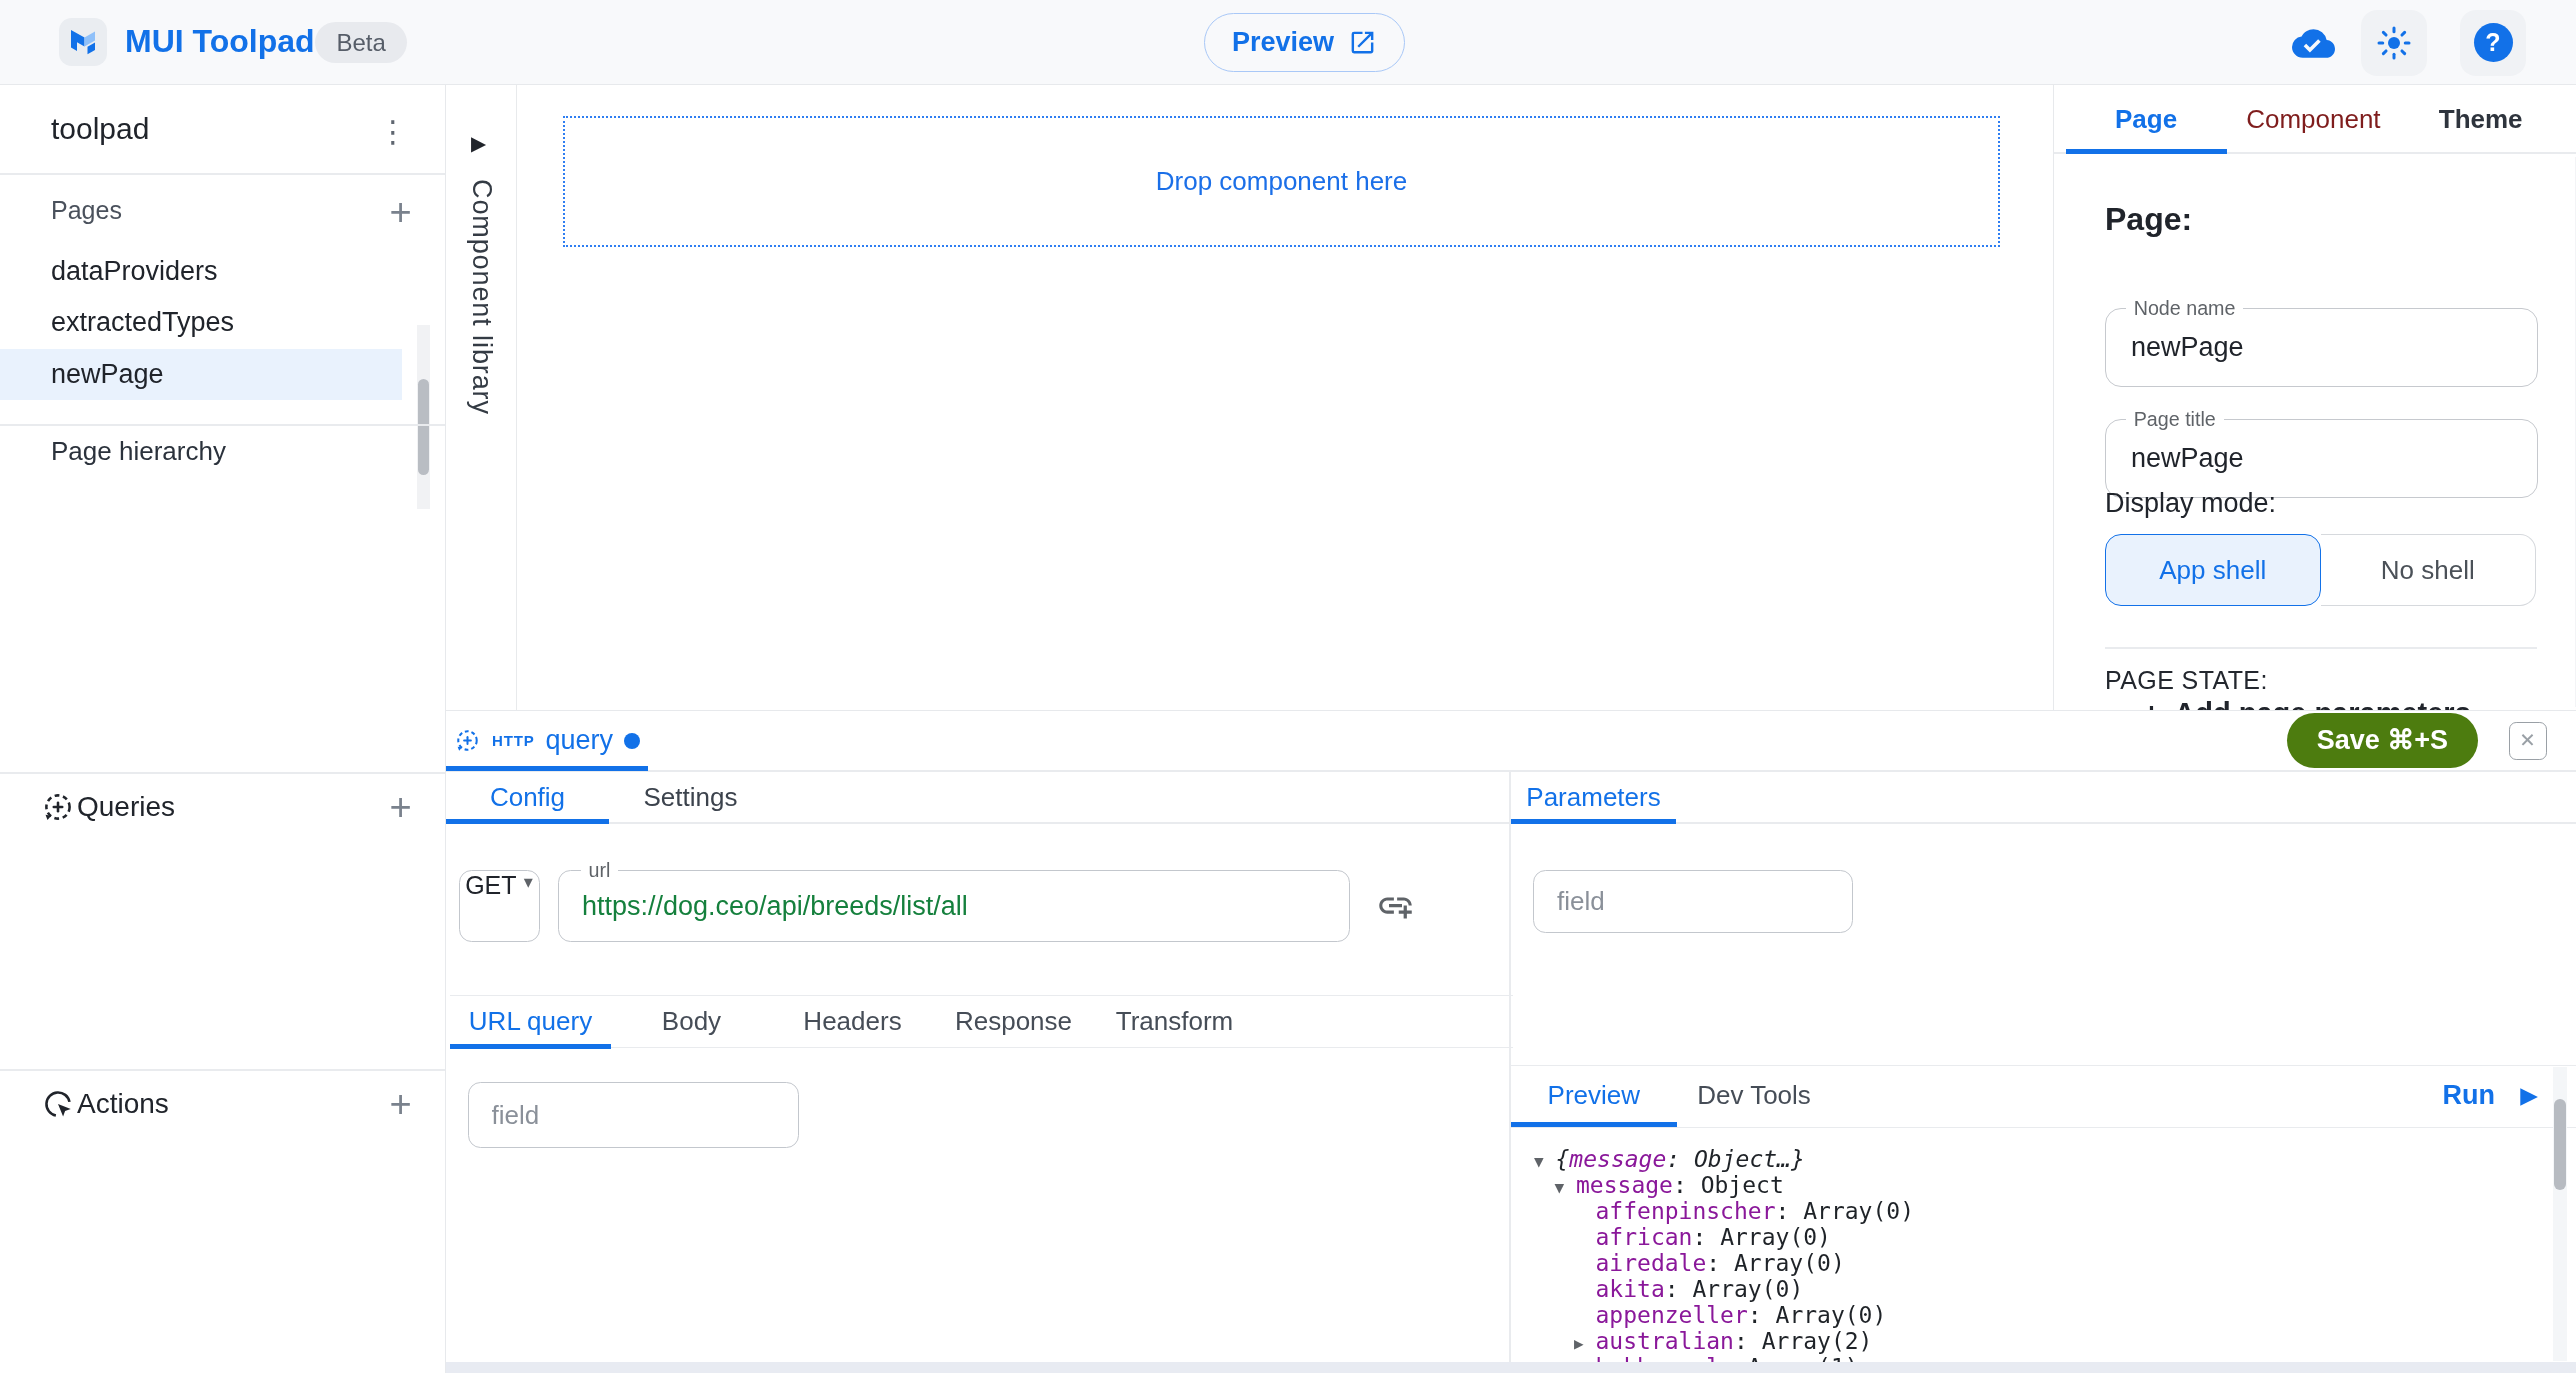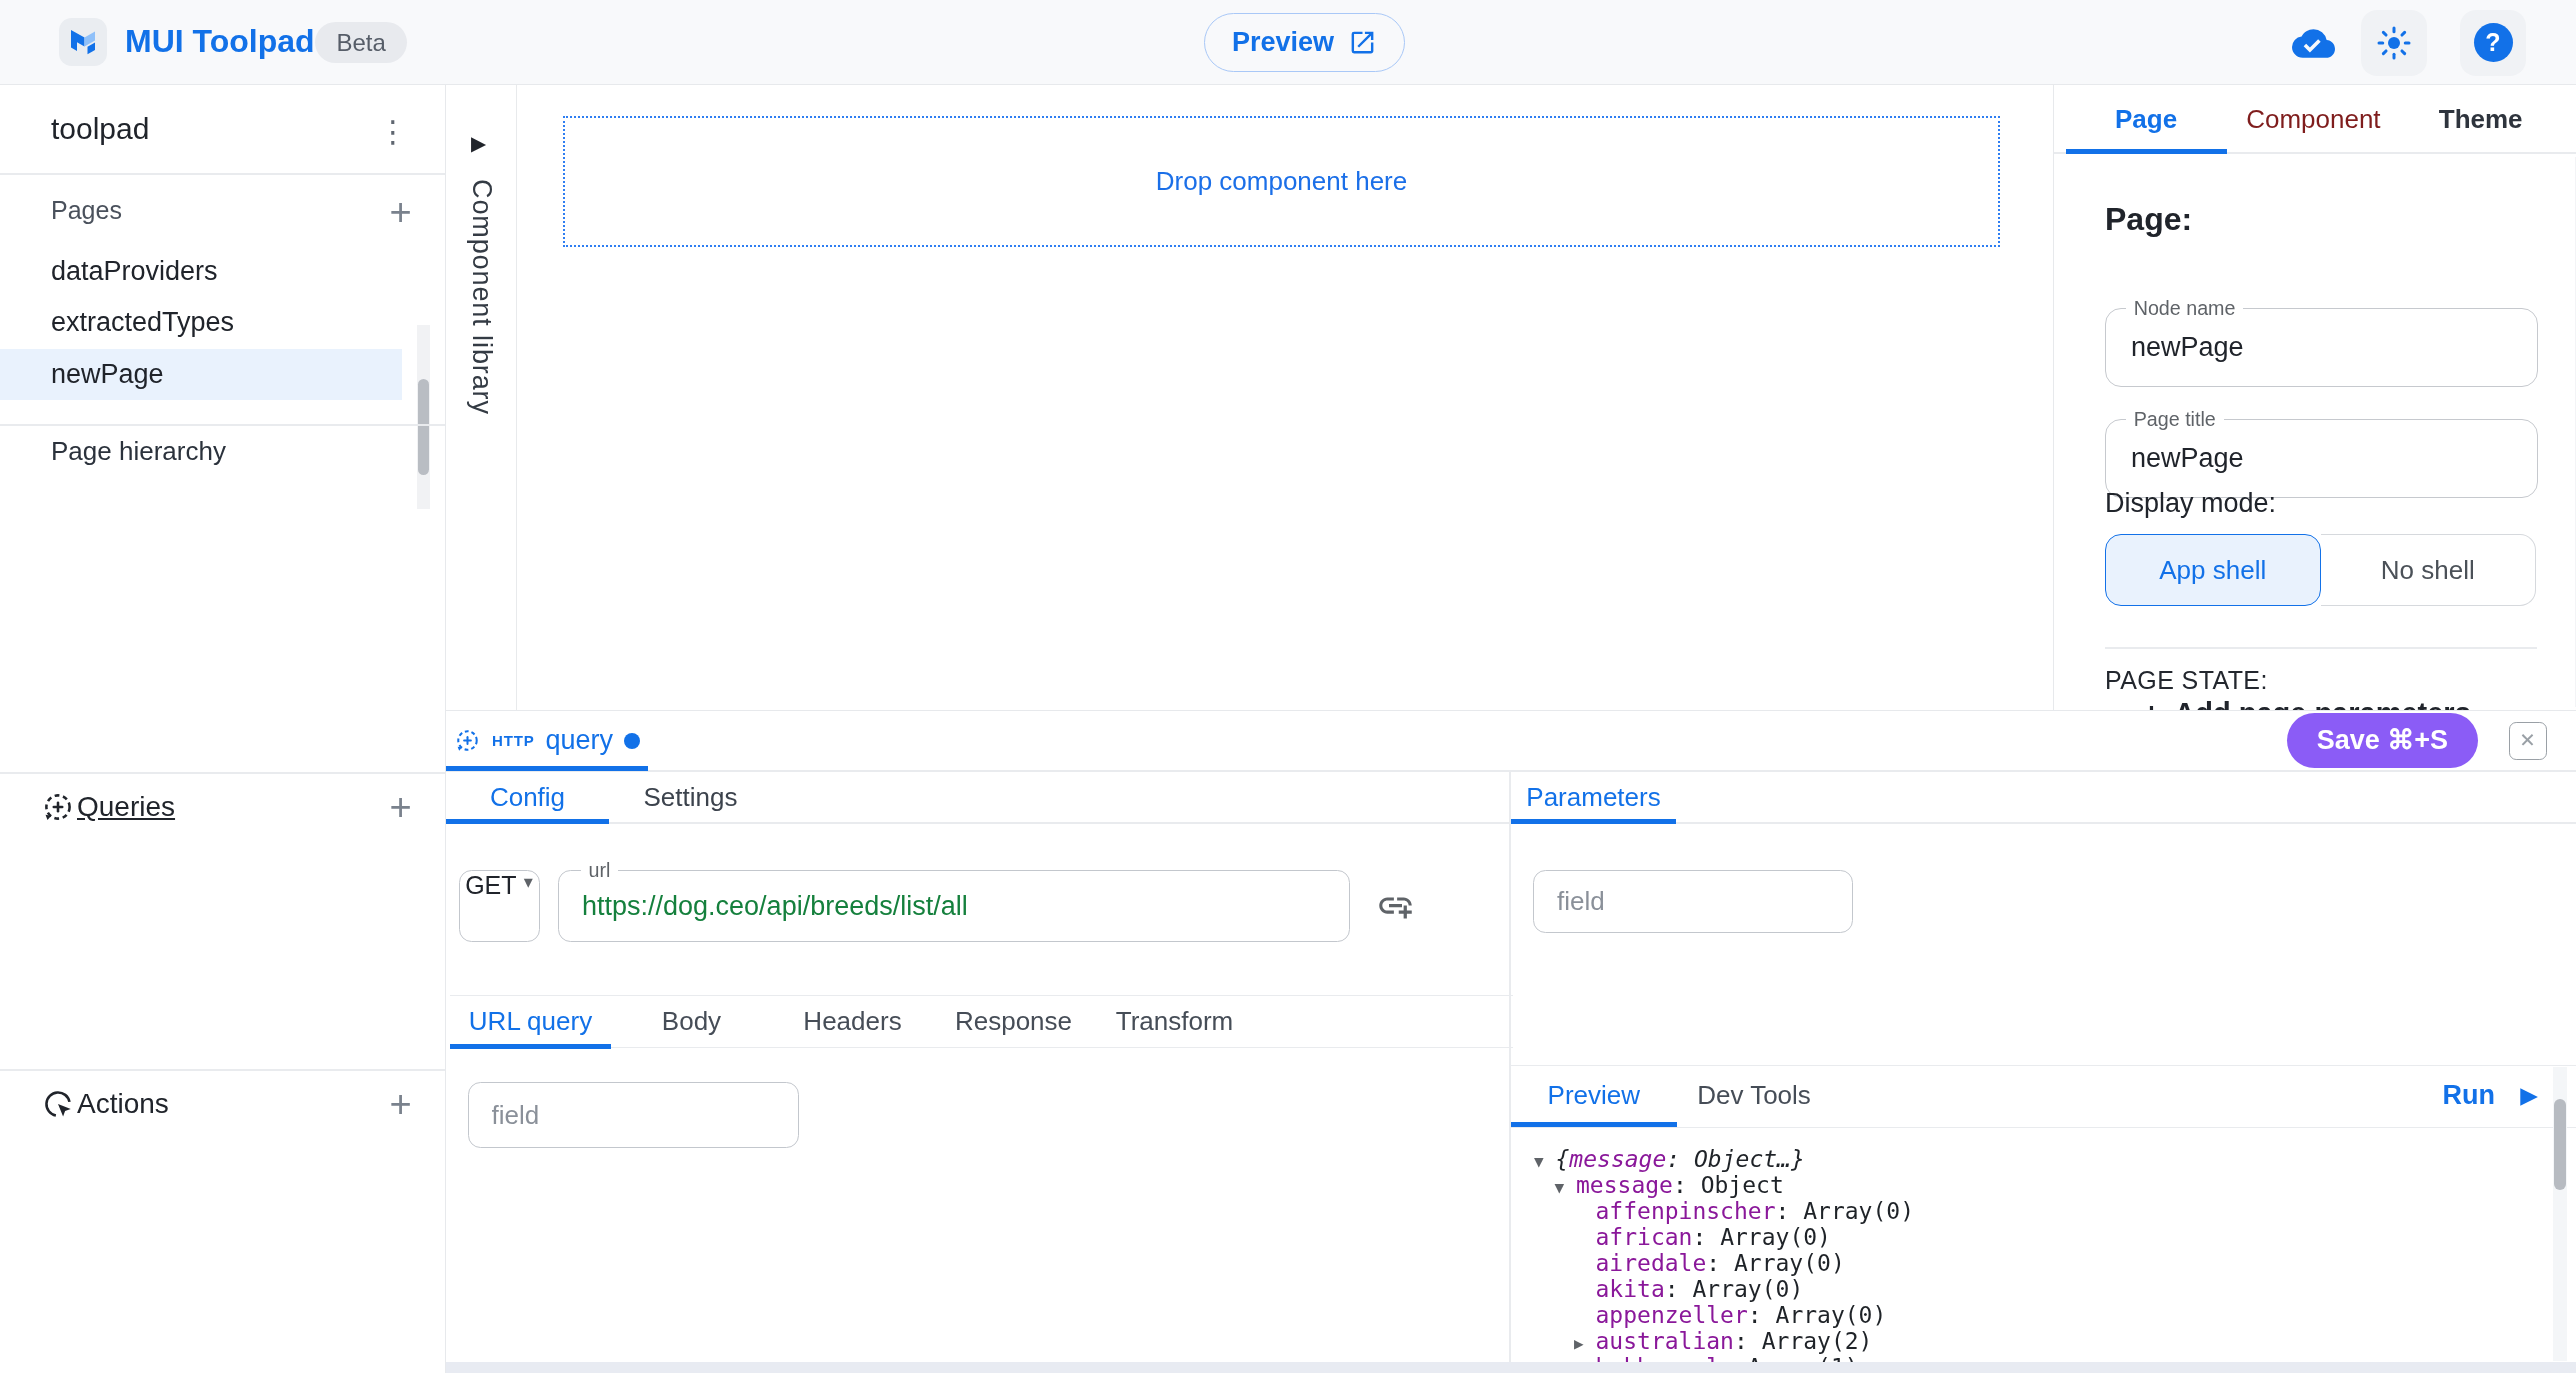--- a/index.html
+++ b/index.html
@@ -85,21 +85,21 @@
   #qp { position:absolute; left:446px; top:710px; width:2130px; height:664px; background:#fff;
     border-top:1.8px solid #e7e9ec; overflow:hidden; }
   .qp-row1-border { position:absolute; left:0; right:0; top:59px; height:1.8px; background:#e9ebee; }
   .qtab { position:absolute; left:0; top:0; width:202px; height:59px; display:flex;
     align-items:center; justify-content:center; gap:10.7px; cursor:pointer; }
   .qtab-proto { font-size:15px; font-weight:bold; color:#1271e8; letter-spacing:0.9px; }
   .qtab-name { font-size:27px; color:#1271e8; }
   .qtab-dot { width:16px; height:16px; border-radius:50%; background:#1271e8; }
   .qtab-line { position:absolute; left:0; top:55px; width:202px; height:5.4px; background:#1271e8; }
   .save-btn { position:absolute; top:1.8px; right:98px; height:55px; padding:0 30px; border-radius:28px;
-    background:#8b5cf6; color:#fff; font-size:27px; font-weight:bold; border:none;
+    background:#4d7c0f; color:#fff; font-size:27px; font-weight:bold; border:none;
     display:flex; align-items:center; cursor:pointer; }
   .close-btn { position:absolute; top:10.7px; right:29.5px; width:38px; height:38px; border:1.8px solid #9aa0a6;
     border-radius:7.2px; color:#9aa0a6; font-size:19.7px; display:flex; align-items:center;
     justify-content:center; cursor:pointer; }
   .row2-border { position:absolute; left:0; right:0; top:111px; height:1.8px; background:#e9ebee; }
   .cfg-tab { position:absolute; top:61px; width:163px; height:50px; display:flex; align-items:center;
     justify-content:center; font-size:26px; color:#3c434d; cursor:pointer; }
   .cfg-tab.active { color:#1271e8; }
   .tabline { position:absolute; height:4.5px; background:#1271e8; }
   .vdiv { position:absolute; left:1063px; top:61px; bottom:11.6px; width:1.8px; background:#e9ebee; }
@@ -215,21 +215,21 @@
   <div class="sb-rowicon" style="top:705px;">
     <svg width="34" height="34" viewBox="0 0 24 24">
       <circle cx="12" cy="12" r="8.2" fill="none" stroke="#20242b" stroke-width="1.8" stroke-dasharray="3.4 2.6"></circle>
       <g stroke="#20242b" stroke-width="1.8" stroke-linecap="round">
         <line x1="12" y1="9" x2="12" y2="15"></line>
           <line x1="9" y1="12" x2="15" y2="12"></line>
       </g>
       <path fill="#20242b" d="M3.2 17.5l4 .6-2.6 3z"></path>
     </svg>
   </div>
-  <div class="sb-rowlabel" style="top:706px;text-decoration:underline;">Queries</div>
+  <div class="sb-rowlabel" style="top:706px;">Queries</div>
   <div class="plus-btn" style="top:701px;">+</div>
 
   <div class="sb-div" style="top:984px;"></div>
   <div class="sb-rowicon" style="top:1002px;">
     <svg width="34" height="34" viewBox="0 0 24 24">
       <path fill="none" stroke="#20242b" stroke-width="1.8" d="M20.1 10.5a8.2 8.2 0 1 0-9.6 9.6"></path>
       <path fill="#20242b" d="M12 12l9 3.6-4 1.3-1.4 4z"></path>
     </svg>
   </div>
   <div class="sb-rowlabel" style="top:1003px;">Actions</div>

